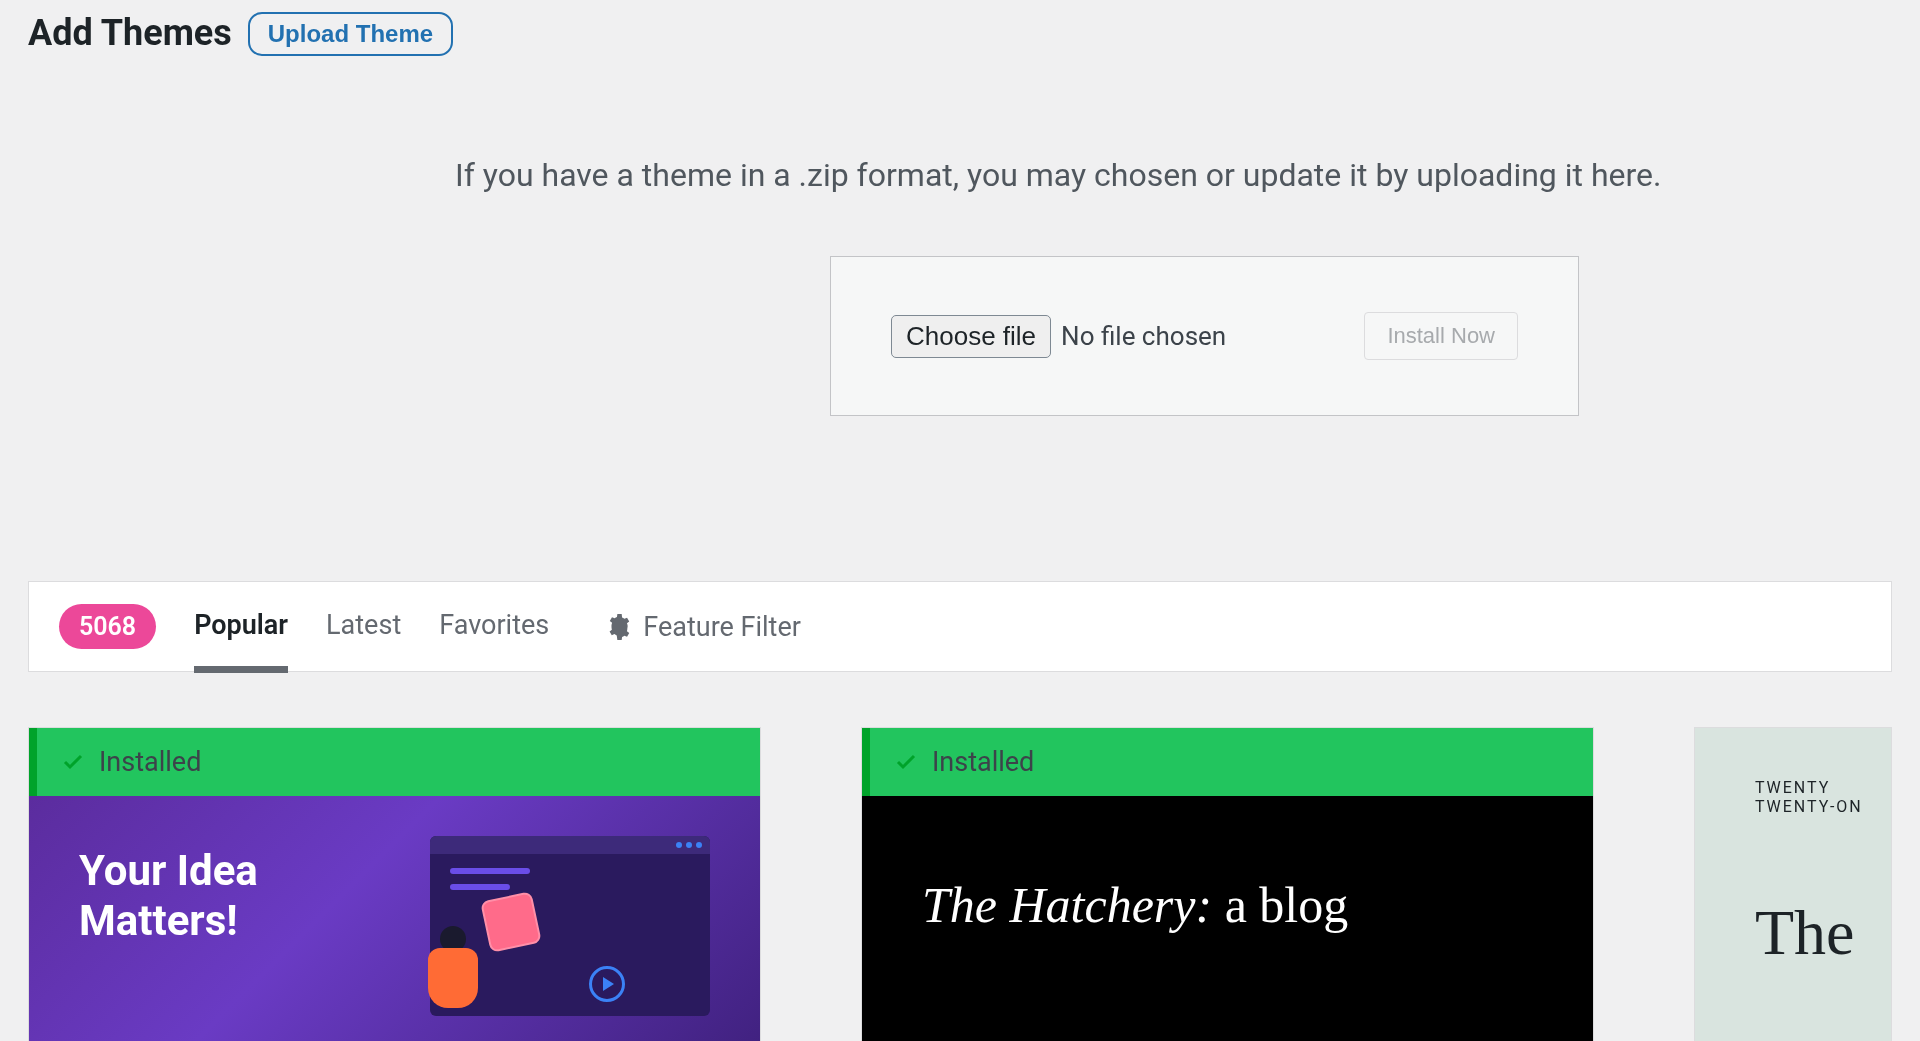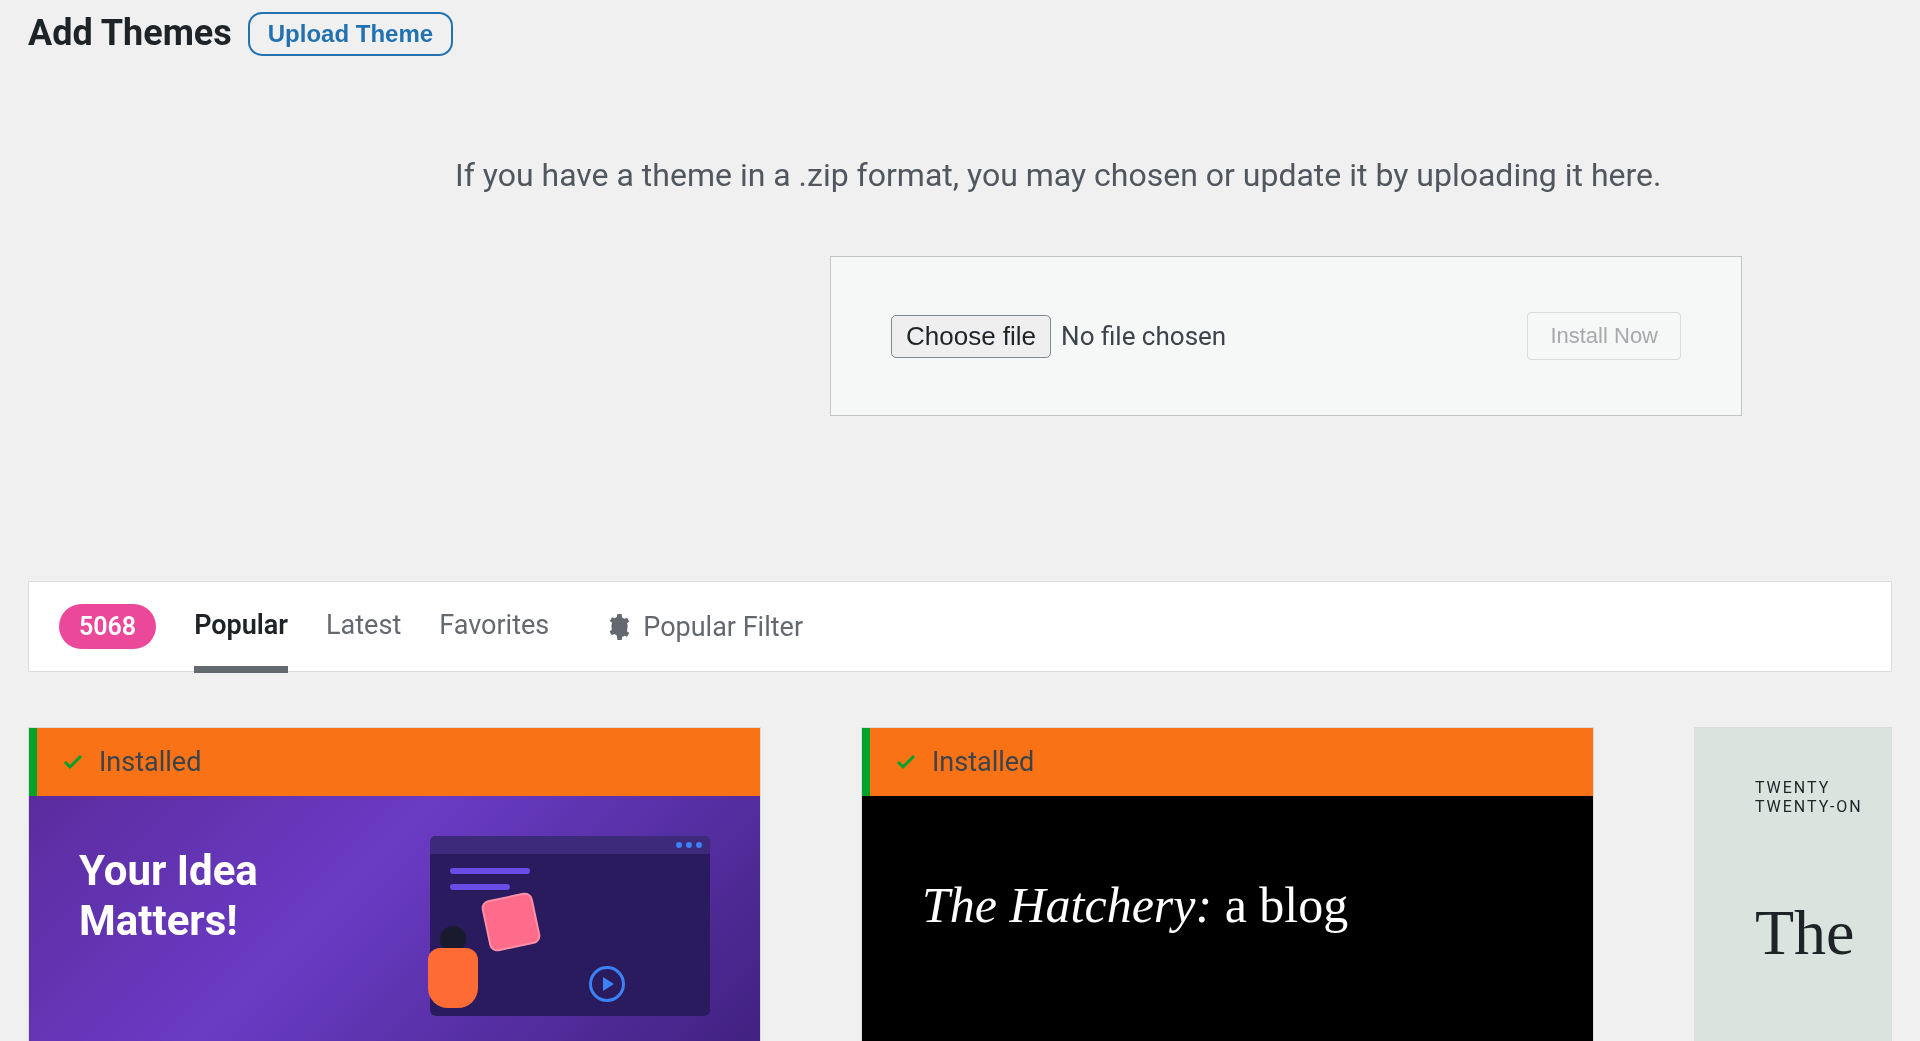--- a/index.html
+++ b/index.html
@@ -44,21 +44,21 @@
     }
     .upload-instructions {
       font-size: 32px;
       color: #50575e;
       margin-bottom: 62px;
       padding-left: 425px;
       text-align: left;
       white-space: nowrap;
     }
     .upload-box {
-      width: 912px;
+      width: 749px;
       margin: 0 auto;
       border: 1px solid #c3c4c7;
       background: #f6f7f7;
       padding: 55px 60px;
       display: flex;
       align-items: center;
       justify-content: space-between;
       margin-left: 800px;
     }
     .file-input-wrap {
@@ -146,21 +146,21 @@
       padding: 55px 28px 0 28px;
     }
     .theme-card {
       width: 740px;
       border: 1px solid #dcdcde;
       background: #fff;
       overflow: hidden;
       position: relative;
     }
     .installed-bar {
-      background: #f97316;
+      background: #22c55e;
       border-left: 8px solid #00a32a;
       padding: 18px 24px;
       display: flex;
       align-items: center;
       gap: 14px;
       font-size: 27px;
       color: #3c434a;
     }
     .check-icon {
       width: 24px;
@@ -337,21 +337,21 @@
 
 <div class="filter-bar">
   <span class="count-badge">5068</span>
   <span class="filter-tab active">Popular</span>
   <span class="filter-tab">Latest</span>
   <span class="filter-tab">Favorites</span>
   <span class="feature-filter">
     <svg class="gear-icon" viewBox="0 0 24 24" fill="#646970">
       <path d="M12 8a4 4 0 100 8 4 4 0 000-8zm8.94 3a8.99 8.99 0 00-.68-2.46l2.1-1.64-2-3.46-2.48 1a9 9 0 00-2.12-1.23L15.4 0h-4l-.36 2.71a9 9 0 00-2.12 1.23l-2.48-1-2 3.46 2.1 1.64A8.99 8.99 0 006 12c0 .85.12 1.67.34 2.46l-2.1 1.64 2 3.46 2.48-1a9 9 0 002.12 1.23L11.4 24h4l.36-2.71a9 9 0 002.12-1.23l2.48 1 2-3.46-2.1-1.64c.22-.79.34-1.61.34-2.46z"></path>
     </svg>
-    <span>Popular Filter</span>
+    <span>Feature Filter</span>
   </span>
 </div>
 
 <div class="themes-grid">
   <div class="theme-card">
     <div class="installed-bar">
       <svg class="check-icon" viewBox="0 0 24 24">
         <polyline points="4 12 9 17 20 6"></polyline>
       </svg>
       <span>Installed</span>

